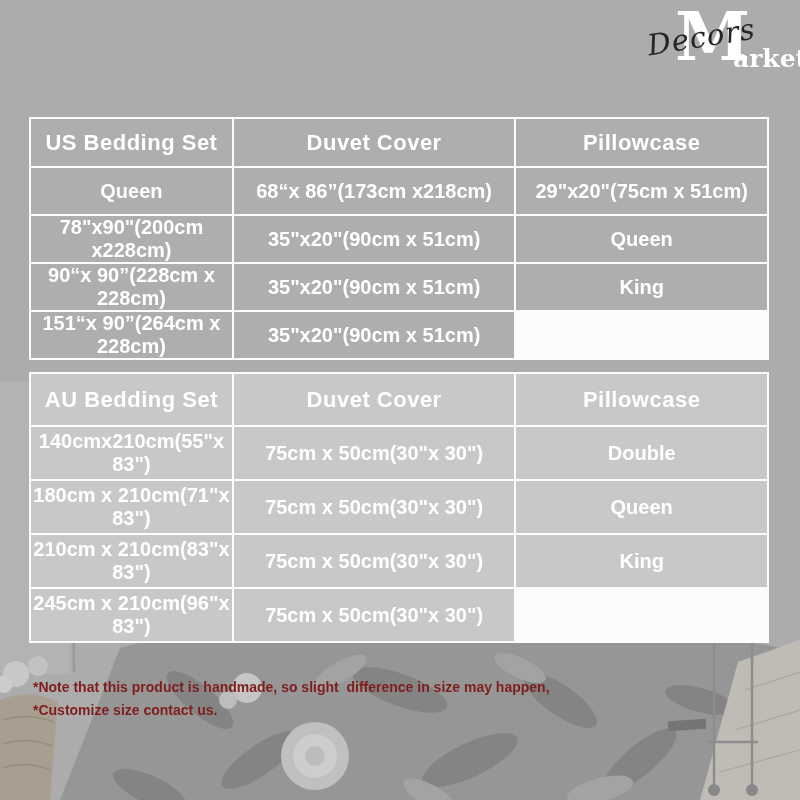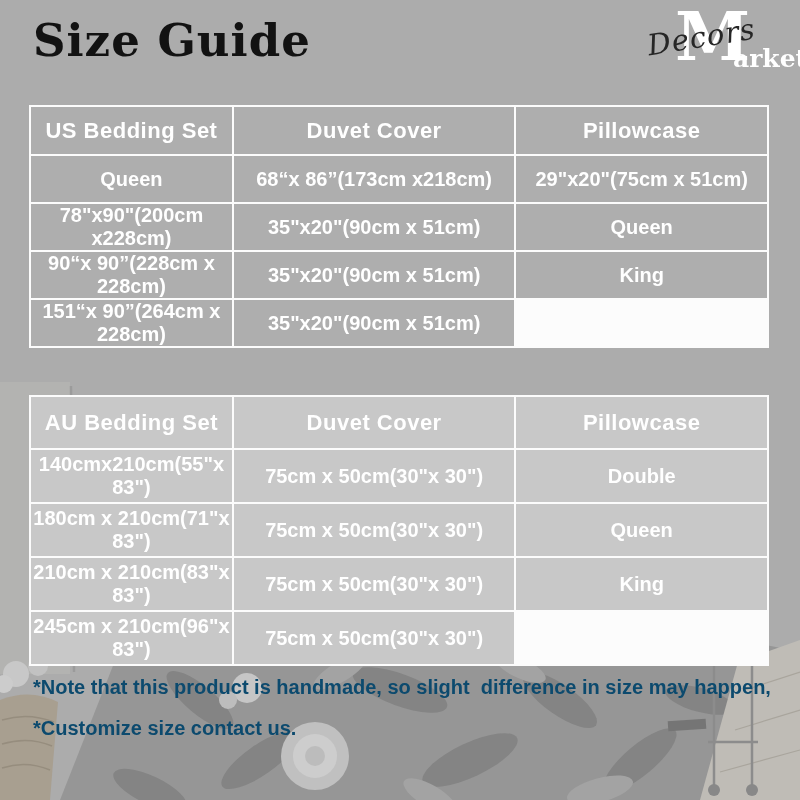--- a/index.html
+++ b/index.html
@@ -14,30 +14,30 @@
   .brand .big-m{position:absolute;left:30px;top:-6px;font-family:"DejaVu Serif",serif;font-weight:bold;
     font-size:68px;line-height:1;color:#ffffff;}
   .brand .rest{position:absolute;left:88px;top:36px;font-family:"DejaVu Serif",serif;font-weight:bold;
     font-size:25px;color:#ffffff;}
   .brand .script{position:absolute;left:2px;top:12px;font-family:"DejaVu Serif",serif;font-style:italic;
     font-size:29px;color:#262626;transform:rotate(-9deg);letter-spacing:1px;}
 
   .size-table{position:absolute;left:29px;width:740px;box-sizing:border-box;
     border:2px solid #fcfcfc;background:#fcfcfc;display:grid;gap:2px;
     grid-template-columns:202fr 282fr 252fr;}
-  .t-us{top:105px;grid-auto-rows:47px 46px 46px 46px 46px;}
-  .t-au{top:395px;grid-auto-rows:51px 52px 52px 52px 52px;}
+  .t-us{top:117px;grid-auto-rows:47px 46px 46px 46px 46px;}
+  .t-au{top:372px;grid-auto-rows:51px 52px 52px 52px 52px;}
   .cell{background:rgba(168,168,168,0.62);display:flex;align-items:center;justify-content:center;
     color:#ffffff;font-size:20px;font-weight:bold;text-align:center;}
   .t-us .cell{background:rgba(168,168,168,0.93);}
   .cell.hdr{font-size:22px;letter-spacing:0.5px;}
 
-  .notes{position:absolute;left:33px;top:676px;width:745px;color:#0c4a6e;font-weight:bold;font-size:20px;}
+  .notes{position:absolute;left:33px;top:676px;width:745px;color:#7f1d1d;font-weight:bold;font-size:14px;}
   .notes .line{white-space:pre-wrap;line-height:22px;}
-  .notes .note2{margin-top:19px;}
+  .notes .note2{margin-top:1px;}
 </style>
 </head>
 <body>
 
 <div class="stage">
 
   <svg class="bg-photo" width="800" height="800" viewBox="0 0 800 800" aria-hidden="true">
     <rect width="800" height="800" fill="#acacac"></rect>
 
     <rect x="0" y="382" width="70" height="292" fill="#b3b3b1"></rect>
@@ -109,21 +109,20 @@
       <line x1="714" y1="600" x2="714" y2="786"></line>
       <line x1="752" y1="600" x2="752" y2="786"></line>
       <line x1="706" y1="606" x2="760" y2="606"></line>
       <line x1="708" y1="742" x2="758" y2="742"></line>
     </g>
     <circle cx="714" cy="790" r="6" fill="#888888"></circle>
     <circle cx="752" cy="790" r="6" fill="#888888"></circle>
     <rect x="668" y="720" width="38" height="10" fill="#757575" transform="rotate(-4 687 725)"></rect>
   </svg>
 
-  <div class="page-title">Size Guide</div>
 
   <div class="brand">
     <span class="big-m">M</span>
     <span class="rest">arket</span>
     <span class="script">Decors</span>
   </div>
 
   <div class="size-table t-us">
     <div class="cell hdr">US Bedding Set</div>
     <div class="cell hdr">Duvet Cover</div>

